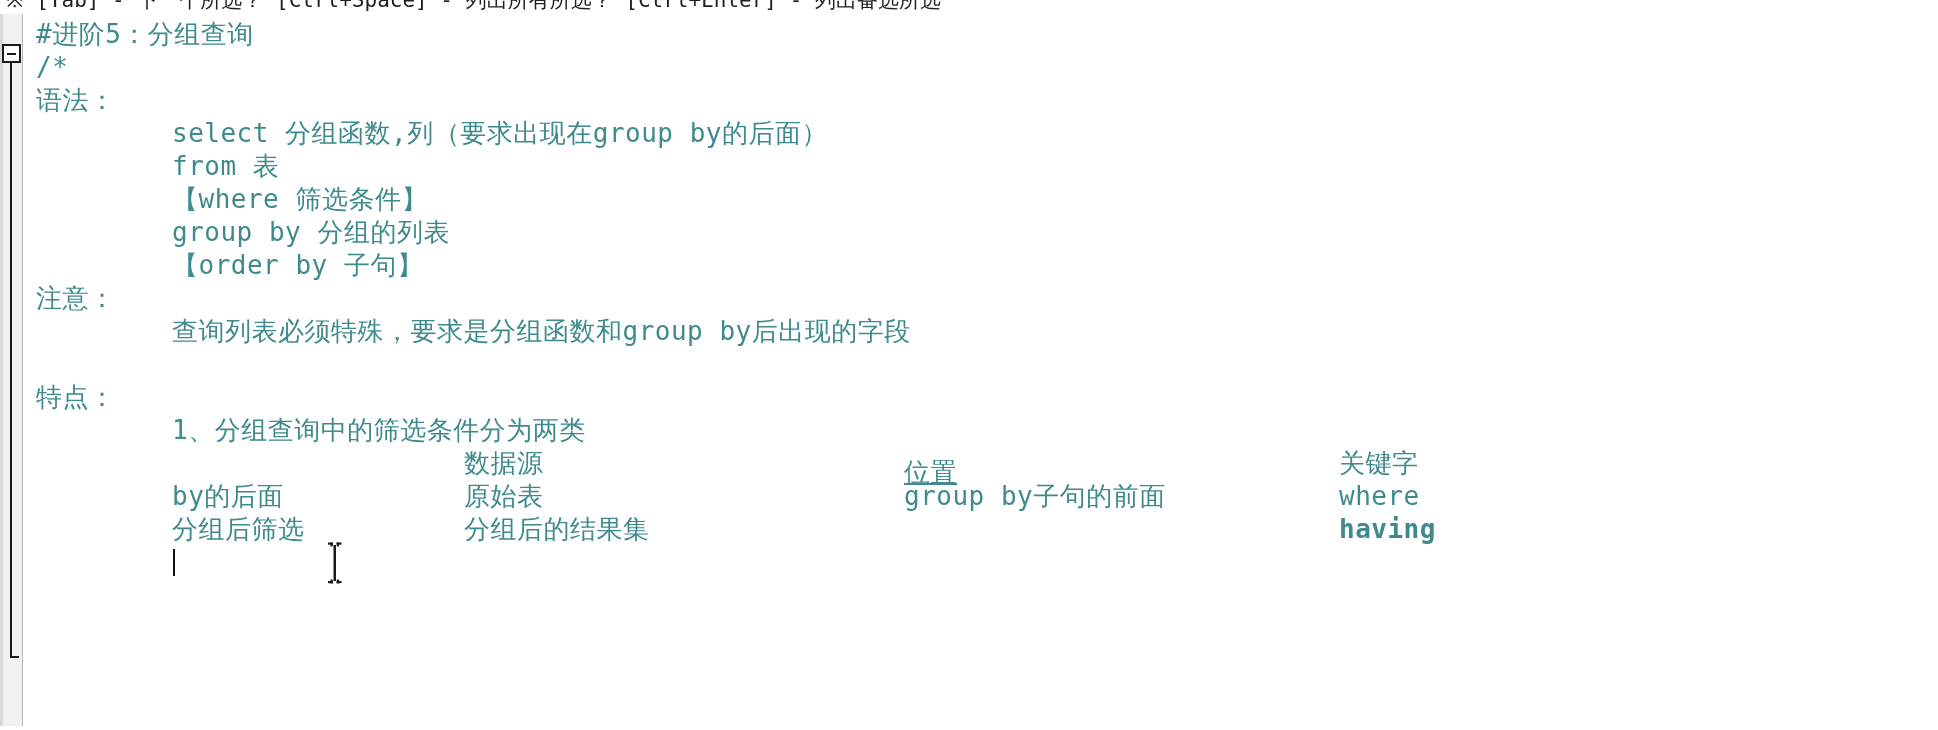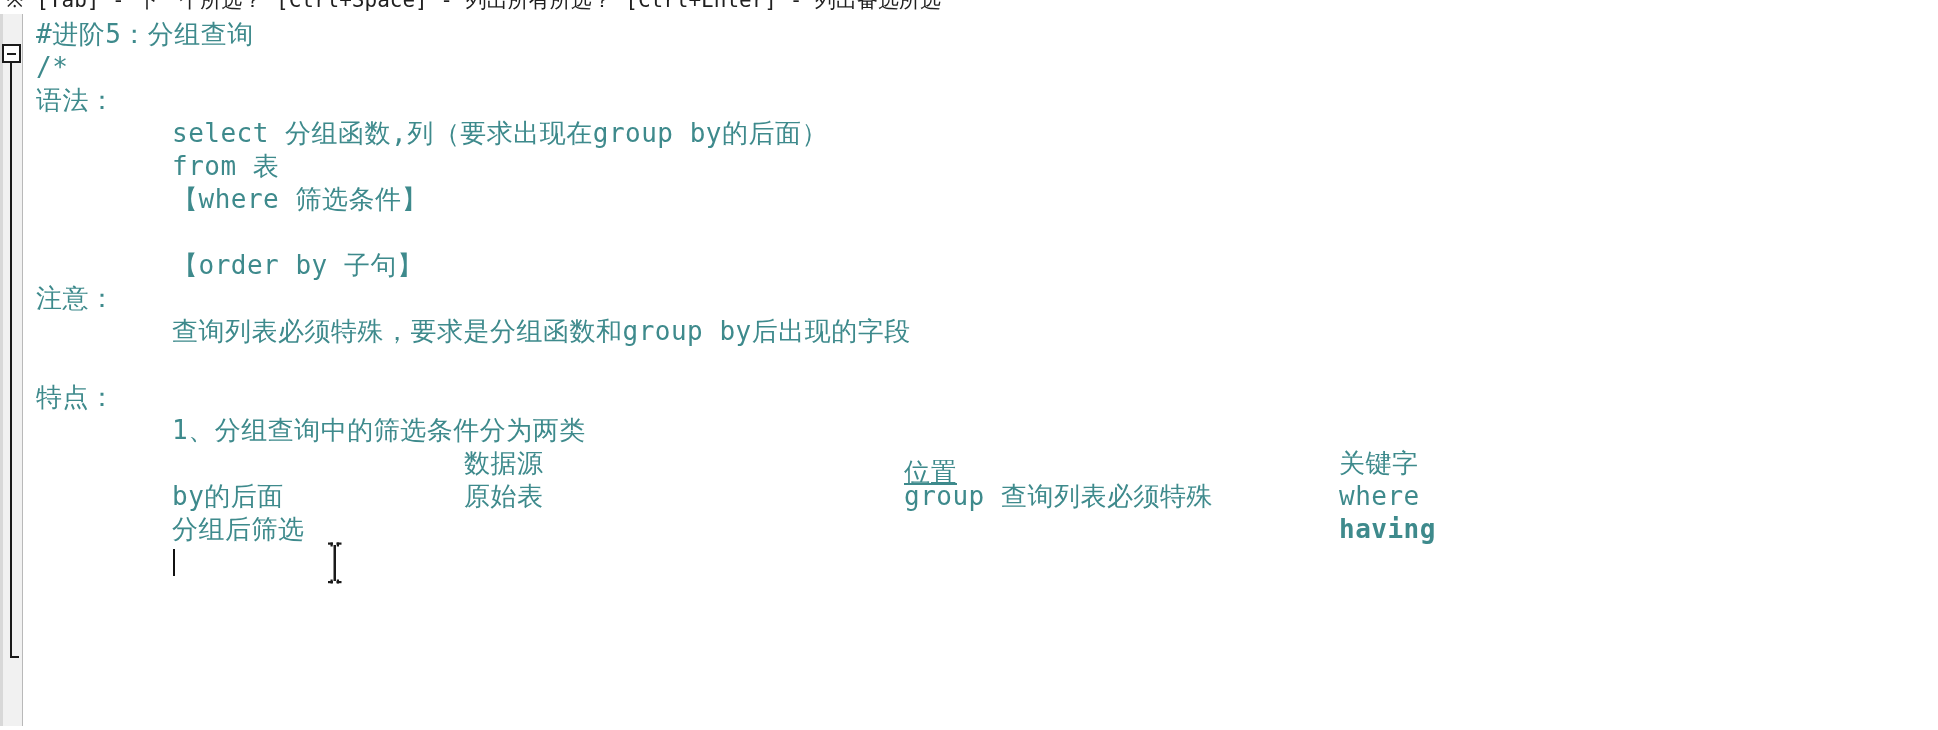--- a/index.html
+++ b/index.html
@@ -183,39 +183,41 @@
 
   <div class="code-area">
 
     <div class="code-line comment" style="top:6px;  left:12px;">#进阶5：分组查询</div>
     <div class="code-line comment" style="top:39px; left:12px;">/*</div>
     <div class="code-line comment" style="top:72px; left:12px;">语法：</div>
 
     <div class="code-line comment" style="top:105px; left:148px;text-align:center;">select 分组函数,列（要求出现在group by的后面）</div>
     <div class="code-line comment" style="top:138px; left:148px;">from 表</div>
     <div class="code-line comment" style="top:171px; left:148px;">【where 筛选条件】</div>
+    <div class="code-line comment" style="top:204px; left:148px;">group by 分组的列表</div>
     <div class="code-line comment" style="top:237px; left:148px;">【order by 子句】</div>
 
     <div class="code-line comment" style="top:270px; left:12px;">注意：</div>
     <div class="code-line comment" style="top:303px; left:148px;">查询列表必须特殊，要求是分组函数和group by后出现的字段</div>
 
     <div class="code-line comment" style="top:369px; left:12px;">特点：</div>
 
     <div class="code-line comment" style="top:402px; left:148px;">1、分组查询中的筛选条件分为两类</div>
 
     <div class="code-line comment" style="top:435px; left:440px;">数据源</div>
     <div class="code-line comment" style="top:444px; left:880px;text-decoration:underline;">位置</div>
     <div class="code-line comment" style="top:435px; left:1315px;">关键字</div>
 
     <div class="code-line comment" style="top:468px; left:148px;">by的后面</div>
     <div class="code-line comment" style="top:468px; left:440px;">原始表</div>
-    <div class="code-line comment" style="top:468px; left:880px;">group 查询列表必须特殊</div>
+    <div class="code-line comment" style="top:468px; left:880px;">group by子句的前面</div>
     <div class="code-line comment" style="top:468px; left:1315px;">where</div>
 
     <div class="code-line comment" style="top:501px; left:148px;">分组后筛选</div>
+    <div class="code-line comment" style="top:501px; left:440px;">分组后的结果集</div>
     <div class="code-line comment" style="top:501px; left:1315px;font-weight:bold;">having</div>
 
     <div class="caret" style="top:537px; left:149px;"></div>
 
     <div class="ibeam" style="top:528px; left:300px;">
       <svg width="22" height="46" viewBox="0 0 22 46" xmlns="http://www.w3.org/2000/svg">
         <g fill="#1a1a1a">
           <rect x="9.5" y="5" width="2.5" height="36"></rect>
           <rect x="4" y="2.5" width="5" height="2.2"></rect>
           <rect x="12.5" y="2.5" width="5" height="2.2"></rect>

